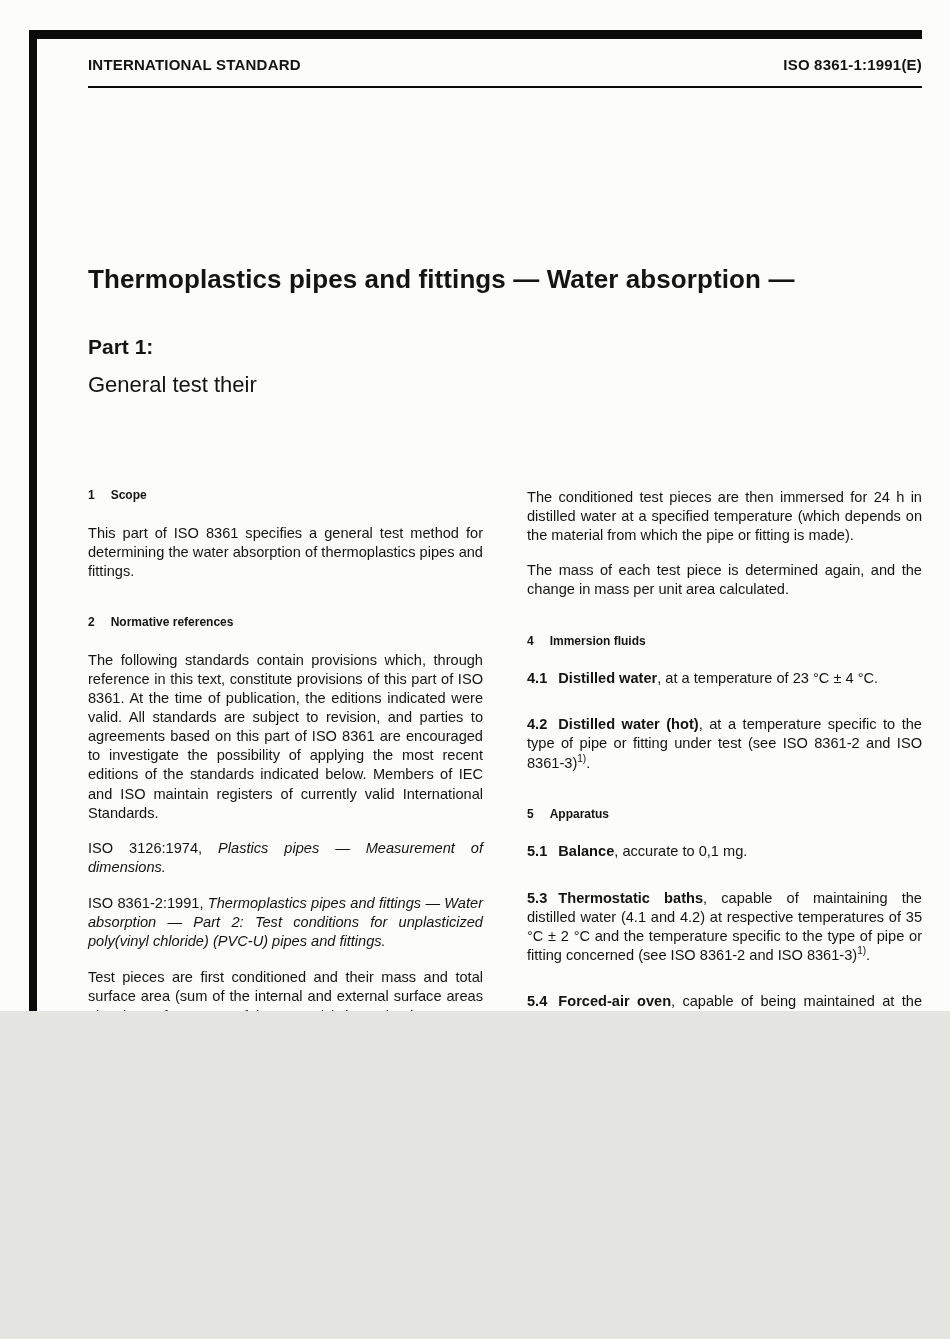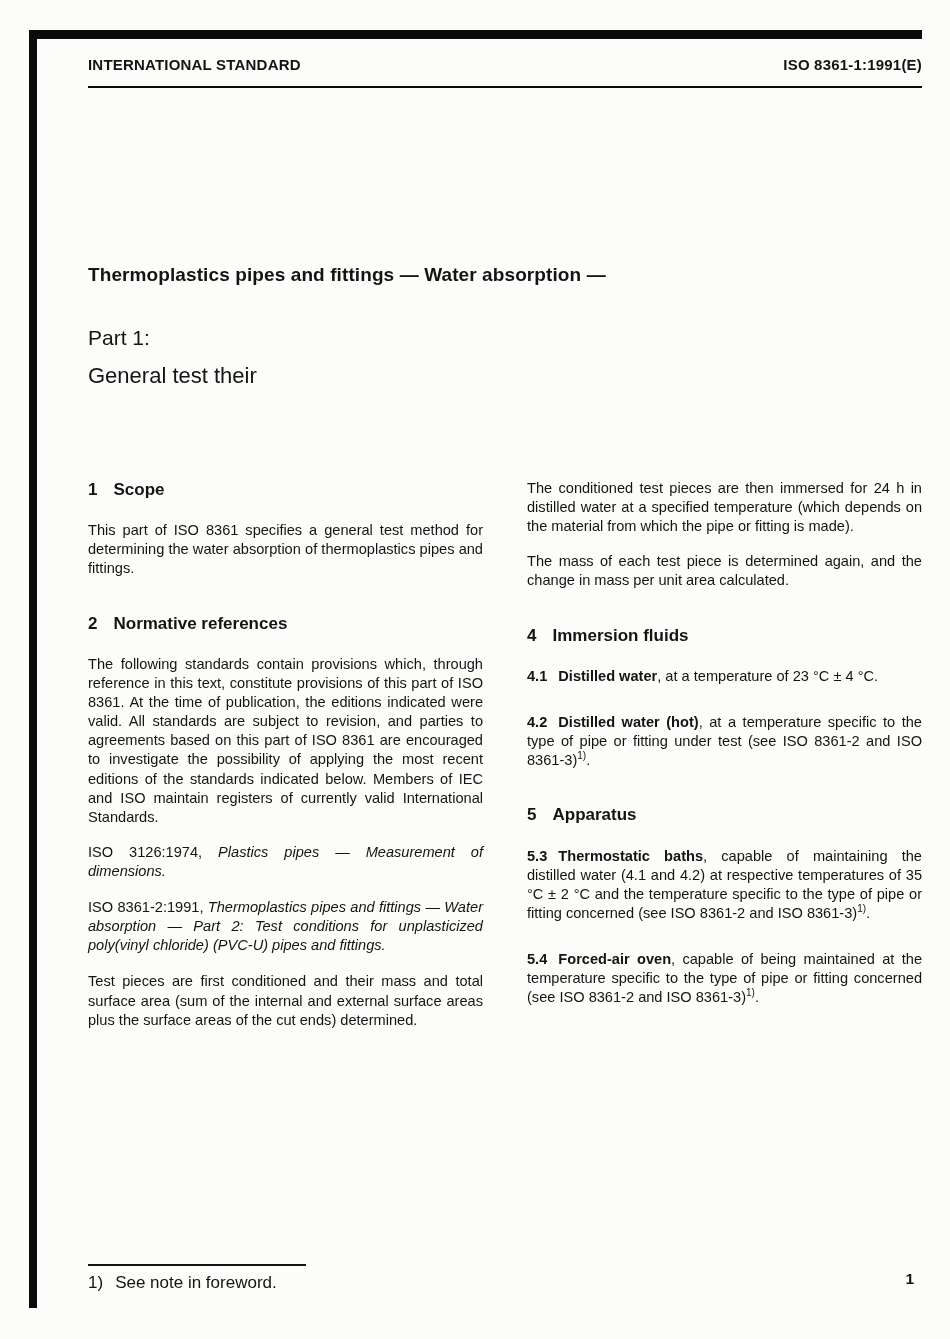--- a/index.html
+++ b/index.html
@@ -3,44 +3,44 @@
 <meta charset="utf-8">
 <style>
   * { box-sizing: border-box; }
   html,body { margin:0; padding:0; }
   body {
     font-family: "Liberation Sans", sans-serif;
     background:#e4e4e0;
   }
   .page {
     position:relative;
-    width:950px; height:1339px;
+    width:950px; height:1011px;
     margin:0 auto;
     background:#fcfcfa;
     color:#141414;
     overflow:hidden;
   }
   .border-top { position:absolute; left:29px; top:30px; width:893px; height:9px; background:#0b0b0b; }
   .border-left { position:absolute; left:29px; top:30px; width:8px; height:1278px; background:#0b0b0b; }
 
   .content { position:absolute; left:88px; top:0; width:834px; }
 
   .header { display:flex; justify-content:space-between; align-items:baseline; margin-top:56px;
             font-size:15px; font-weight:bold; letter-spacing:0.2px; }
   .header-rule { height:2px; background:#0b0b0b; margin-top:13px; }
 
   .title-block { margin-top:176px; }
-  .doc-title { font-size:19px; font-weight:bold; margin:0; letter-spacing:0.1px; }
-  .doc-part  { font-size:21px;  font-weight:normal; margin:40px 0 0 0; }
+  .doc-title { font-size:26px; font-weight:bold; margin:0; letter-spacing:0.1px; }
+  .doc-part  { font-size:21px;  font-weight:bold; margin:40px 0 0 0; }
   .subtitle  { font-size:22px;  font-weight:400;  margin-top:13px; }
 
   .columns { display:flex; gap:44px; margin-top:86px; }
   .col { width:395px; font-size:14.6px; line-height:1.31; text-align:justify; }
 
-  .sec-heading { font-size:17px; font-weight:bold; margin:34px 0 20px 0; text-align:left; }
+  .sec-heading { font-size:12px; font-weight:bold; margin:34px 0 20px 0; text-align:left; }
   .sec-heading.first { margin-top:4px; }
   .num  { display:inline-block; margin-right:16px; }
 
   p { margin:16px 0 15px 0; }
   p.ref { margin-bottom:17px; }
   p.clause { margin-bottom:27px; }
   .cnum { margin-right:11px; }
   i { font-style:italic; }
   b { font-weight:bold; }
   sup { font-size:10px; line-height:0; }
@@ -107,20 +107,21 @@
 
         <p class="clause"><b class="cnum">4.1</b><b>Distilled water</b><span>, at a temperature of 23 °C ± 4 °C.</span></p>
 
         <p class="clause"><b class="cnum">4.2</b><b>Distilled water (hot)</b><span>, at a temperature specific to the type of pipe or fitting under test (see ISO 8361-2 and ISO 8361-3)</span><sup>1)</sup><span>.</span></p>
 
 
         <div class="sec-heading">
           <span class="num">5</span><span>Apparatus</span>
         </div>
 
+        <p class="clause"><b class="cnum">5.1</b><b>Balance</b><span>, accurate to 0,1 mg.</span></p>
 
 
         <p class="clause"><b class="cnum">5.3</b><b>Thermostatic baths</b><span>, capable of maintaining the distilled water (4.1 and 4.2) at respective temperatures of 35 °C ± 2 °C and the temperature specific to the type of pipe or fitting concerned (see ISO 8361-2 and ISO 8361-3)</span><sup>1)</sup><span>.</span></p>
 
         <p class="clause"><b class="cnum">5.4</b><b>Forced-air oven</b><span>, capable of being maintained at the temperature specific to the type of pipe or fitting concerned (see ISO 8361-2 and ISO 8361-3)</span><sup>1)</sup><span>.</span></p>
 
       </div>
 
     </div>
 

